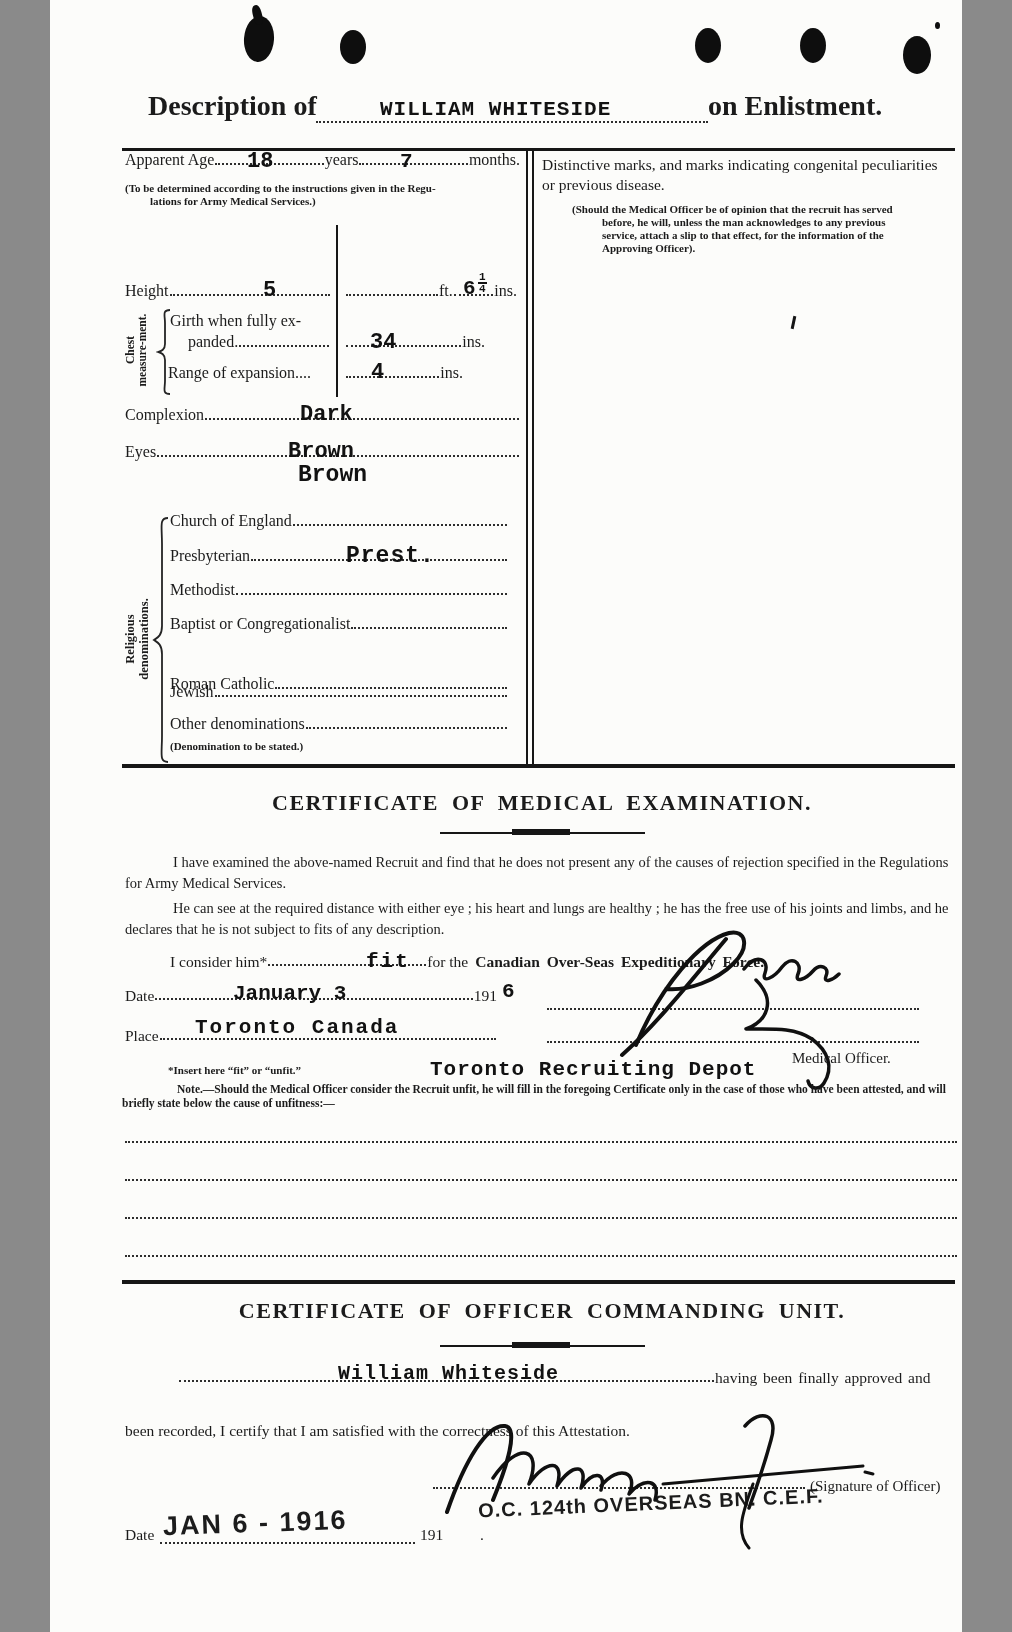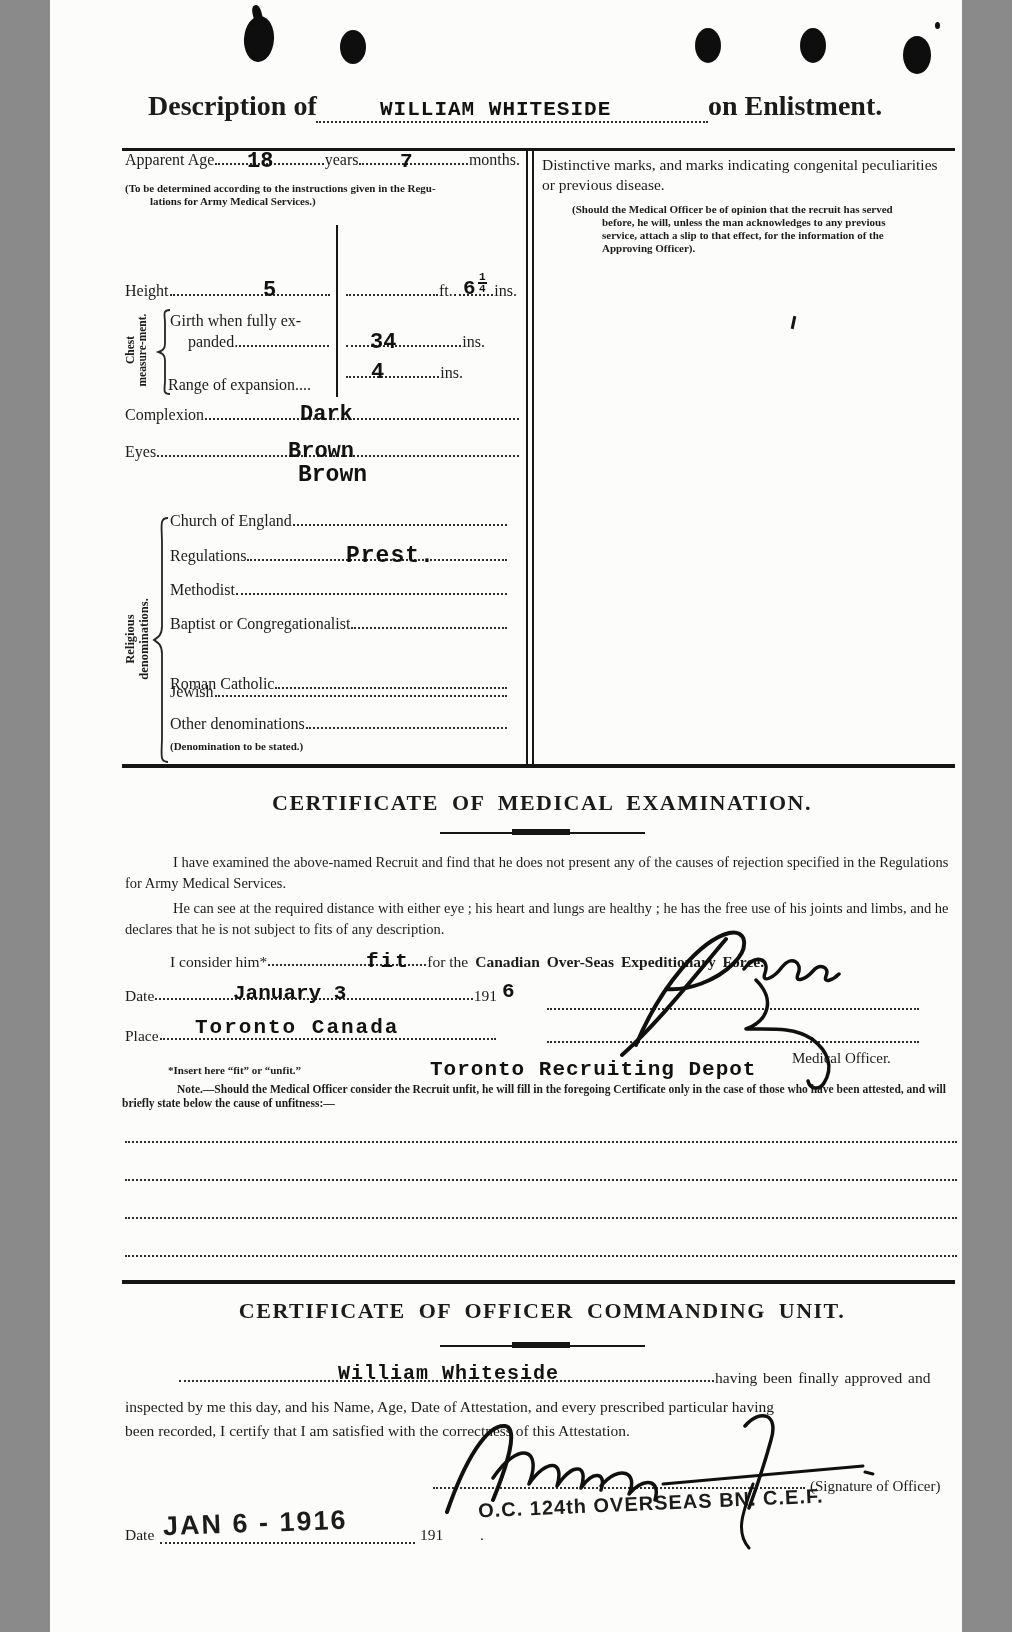--- a/index.html
+++ b/index.html
@@ -95,21 +95,21 @@
   <div class="abs lab16" style="left:120px;top:312px;white-space:nowrap;">Girth when  fully  ex-</div>
   <div class="abs row lab16" style="left:138px;top:334px;width:142px;">
     <span class="lbl">panded.</span>
     <span class="dots"></span>
   </div>
   <div class="abs row lab16" style="left:295px;top:334px;width:140px;">
     <span class="dots"></span>
     <span class="lbl">ins.</span>
   </div>
   <div class="abs type" style="left:320px;top:330px;font-size:22px;">34</div>
-  <div class="abs row lab16" style="left:118px;top:365px;width:200px;margin-top:12px;">
+  <div class="abs row lab16" style="left:118px;top:365px;width:200px;">
     <span class="lbl">Range of expansion....</span>
   </div>
   <div class="abs row lab16" style="left:295px;top:365px;width:118px;">
     <span class="dots"></span>
     <span class="lbl">ins.</span>
   </div>
   <div class="abs type" style="left:321px;top:360px;font-size:22px;">4</div>
 
   <div class="abs row lab16" style="left:75px;top:407px;width:395px;">
     <span class="lbl">Complexion</span>
@@ -128,21 +128,21 @@
   </svg>
   <div class="abs vtext" style="left:8px;top:625px;width:158px;font-size:12.5px;line-height:14px;transform:rotate(-90deg);">
     <div>Religious</div>
     <div>denominations.</div>
   </div>
   <div class="abs row lab16" style="left:120px;top:513px;width:338px;">
     <span class="lbl">Church  of  England</span>
     <span class="dots"></span>
   </div>
   <div class="abs row lab16" style="left:120px;top:548px;width:338px;">
-    <span class="lbl">Regulations</span>
+    <span class="lbl">Presbyterian</span>
     <span class="dots"></span>
   </div>
   <div class="abs type" style="left:296px;top:543px;font-size:23px;letter-spacing:1px;">Prest.</div>
   <div class="abs row lab16" style="left:120px;top:582px;width:338px;">
     <span class="lbl">Methodist</span>
     <span class="dots"></span>
   </div>
   <div class="abs row lab16" style="left:120px;top:616px;width:338px;">
     <span class="lbl">Baptist or Congregationalist</span>
     <span class="dots"></span>
@@ -225,21 +225,20 @@
   <div class="abs" style="left:390px;top:1342px;width:205px;height:8px;">
     <div class="hline" style="position:absolute;left:0;right:0;top:3px;height:2px;"></div>
     <div class="hline" style="position:absolute;left:72px;width:58px;top:0;height:6px;"></div>
   </div>
 
   <div class="abs row" style="left:128px;top:1370px;width:800px;font-size:15.5px;">
     <span class="dotseg" style="width:535px;"></span>
     <span class="lbl" style="word-spacing:2px;">having  been  finally  approved and</span>
   </div>
   <div class="abs type" style="left:288px;top:1362px;font-size:20px;letter-spacing:1px;">William Whiteside</div>
-  <div class="abs body15" style="left:75px;top:1396px;width:858px;font-size:15.5px;">inspected by me this day, and his Name, Age, Date of Attestation, and every prescribed  particular  having</div>
   <div class="abs body15" style="left:75px;top:1420px;width:660px;font-size:15.5px;">been recorded, I certify that I am satisfied with the correctness of this Attestation.</div>
 
   <div class="abs rule" style="left:383px;top:1487px;width:372px;"></div>
   <div class="abs body15" style="left:760px;top:1476px;">(Signature of Officer)</div>
   <div class="abs stamp" style="left:428px;top:1492px;font-size:20px;letter-spacing:1px;transform:rotate(-2.5deg);">O.C. 124th OVERSEAS BN. C.E.F.</div>
 
   <svg class="abs sig" style="left:385px;top:1400px;" width="450" height="155" viewBox="0 0 450 155">
     <path stroke-width="4" d="M12,112 C30,60 52,24 70,26 C84,28 72,66 58,100"></path>
     <path stroke-width="3.5" d="M58,78 C84,40 108,48 94,84 C112,58 130,60 122,86 C138,62 154,64 146,88 C158,70 172,72 166,90"></path>
     <path stroke-width="3.5" d="M166,86 c18,-22 38,-14 28,8 c16,-18 32,-14 26,6"></path>

